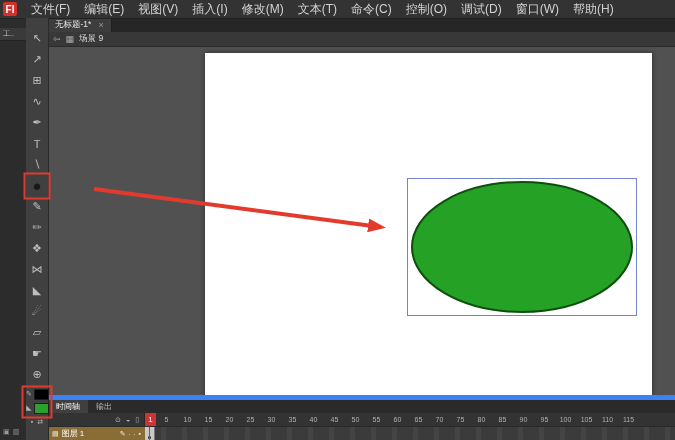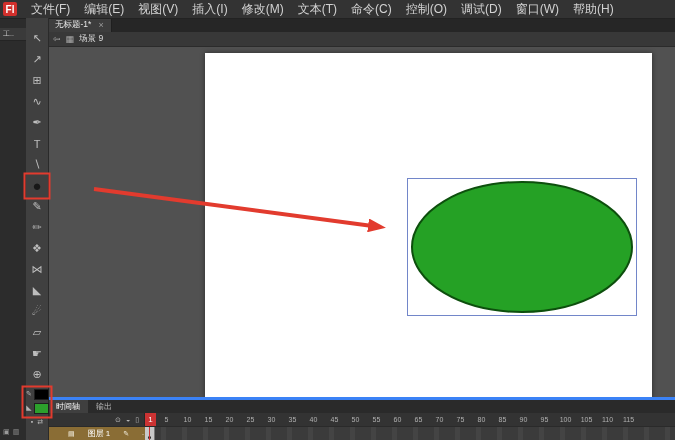--- a/index.html
+++ b/index.html
@@ -43,35 +43,35 @@
            align-items:center;gap:5px;padding-left:5px;font-size:8.5px;color:#ddd}
   .editbar .icon{color:#a9a9a9;font-size:9px}
   .pasteboard{flex:1;position:relative;background:#515151;overflow:hidden}
   .stage{position:absolute;left:157px;top:6px;width:447px;bottom:1px;background:#fff;
          box-shadow:0 0 5px rgba(0,0,0,.45)}
   .selbox{position:absolute;left:202px;top:125px;width:228px;height:136px;border:1px solid #7286c9}
   .selbox svg{display:block}
 
   
   .timeline{position:absolute;left:48px;right:0;bottom:0;height:40px;background:#333;
-            border-top:3px solid #3b82f6;display:flex;flex-direction:column;z-index:4}
+            border-top:5px solid #3b82f6;display:flex;flex-direction:column;z-index:4}
   .tl-tabs{height:13px;background:#2a2a2a;display:flex}
   .tl-tab{padding:0 8px;font-size:8px;color:#b9b9b9;display:flex;align-items:center;white-space:nowrap}
   .tl-tab.active{background:#3f3f3f;color:#fff}
   .tl-ruler{height:14px;display:flex;border-bottom:1px solid #2a2a2a}
   .tl-left{width:97px;box-sizing:border-box;border-right:1px solid #272727;display:flex;
            align-items:center;justify-content:flex-end;gap:5px;padding-right:5px;font-size:7px;color:#b5b5b5}
   .tl-frames{flex:1;position:relative;display:flex;align-items:center;overflow:hidden}
   .playhead{position:absolute;left:0;top:0;width:11px;height:13px;background:#c33;color:#fff;
             font-size:8px;text-align:center;line-height:13px}
   .nums{display:flex;margin-left:11px}
   .num{width:21px;font-size:7px;color:#b0b0b0;text-align:center;flex:0 0 21px}
   .tl-layer{height:13px;display:flex}
   .layer-left{width:97px;box-sizing:border-box;background:#8a6d35;display:flex;align-items:center;
-              gap:13px;padding:0 20px;font-size:8px;color:#fff}
+              gap:3px;padding:0 4px;font-size:8px;color:#fff}
   .layer-left .lname{flex:1;white-space:nowrap}
   .layer-left .licon{font-size:7px;color:#f2ecdc}
   .layer-frames{flex:1;position:relative;overflow:hidden;
       background:repeating-linear-gradient(90deg,#3b3b3b 0px,#3b3b3b 16px,#444 16px,#444 21px)}
   .keyframe{position:absolute;left:0;top:0;width:9px;height:13px;background:#c9c9c9;border-right:1px solid #777}
   .keyframe .dot{position:absolute;left:3px;bottom:1px;width:3px;height:3px;border-radius:50%;background:#222}
   .ph-line{position:absolute;left:4px;top:0;bottom:0;width:1px;background:#c33}
 
   
   .overlay{position:absolute;left:0;top:0;z-index:40;pointer-events:none}

